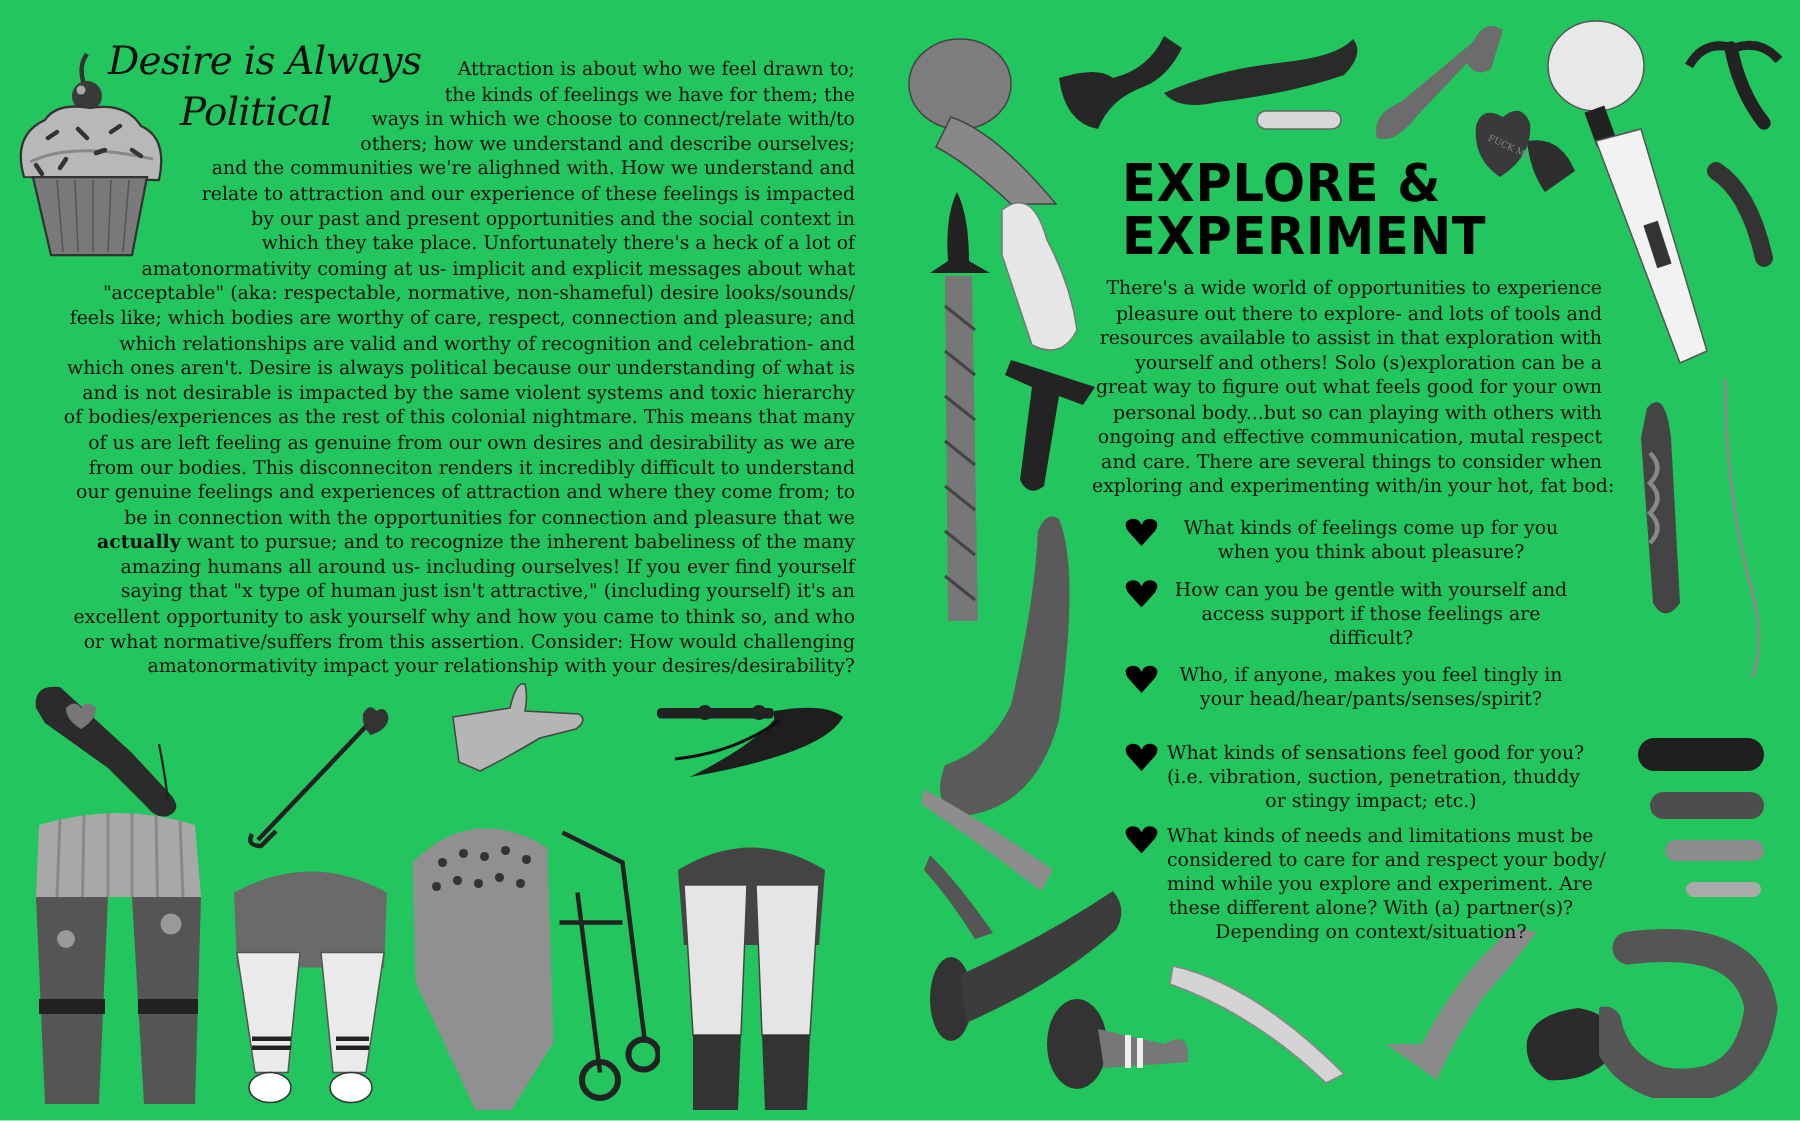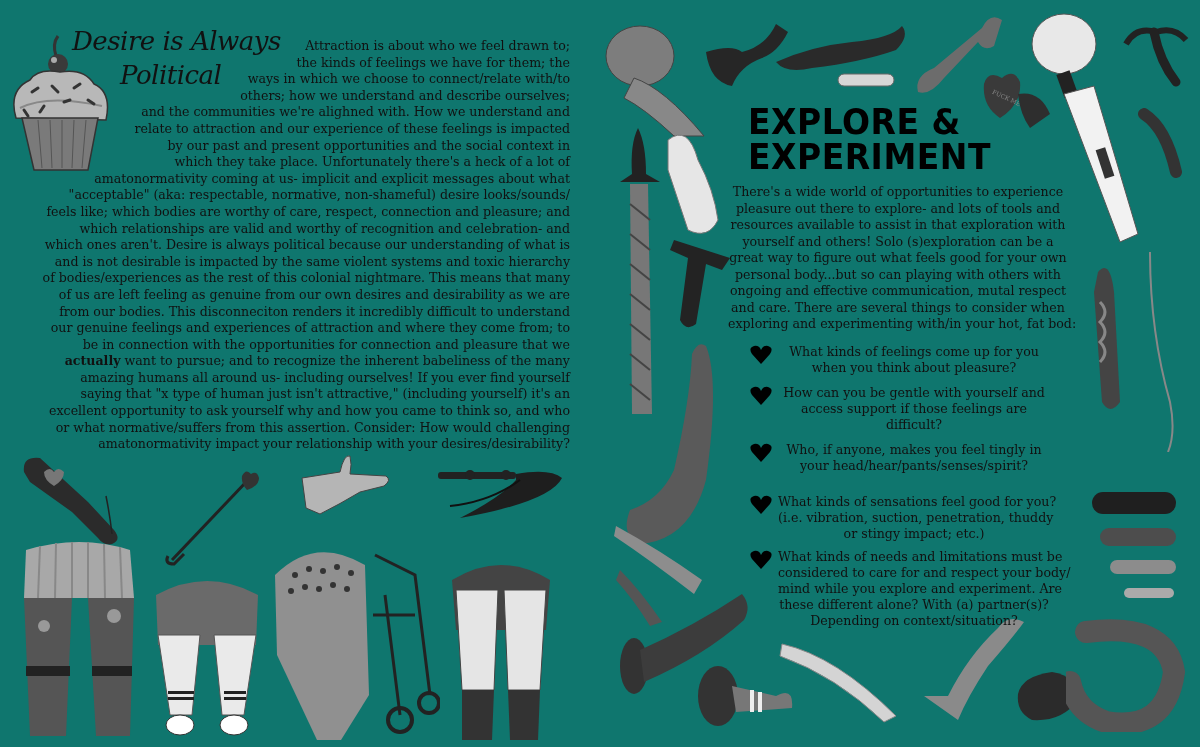--- a/index.html
+++ b/index.html
@@ -1,20 +1,20 @@
 <!DOCTYPE html>
 <html><head>
 <meta charset="utf-8">
 <style>
   * { box-sizing: border-box; margin: 0; padding: 0; }
   html, body { width: 1200px; height: 747px; background: #ffffff; overflow: hidden; }
   body { position: relative; font-family: "DejaVu Serif", serif; color: #1a1a1a; }
 
   .spread { position: absolute; inset: 0; }
-  .page { position: absolute; top: 0; height: 747px; width: 600px; background: #0f766e; }
+  .page { position: absolute; top: 0; height: 747px; width: 600px; background: #22c55e; }
   .page-left { left: 0; }
   .page-right { left: 600px; }
 
   
   .title-script {
     position: absolute; font-family: "DejaVu Serif", serif; font-style: italic;
     font-weight: normal; color: #111; letter-spacing: -0.5px;
   }
   .title-line1 { left: 72px; top: 26px; font-size: 26px; }
   .title-line2 { left: 120px; top: 60px; font-size: 26px; }
@@ -37,21 +37,21 @@
   .heading {
     position: absolute; left: 148px; top: 106px; font-family: "DejaVu Sans", sans-serif;
     font-weight: 900; font-size: 33px; line-height: 34px; color: #000; letter-spacing: 0.5px;
     transform: scaleY(1.05);
   }
   .heading span { display: block; }
 
   .body-text {
     position: absolute; left: 128px; top: 184px; width: 340px;
     font-family: "DejaVu Serif", serif; font-size: 12.6px; line-height: 16.5px;
-    text-align: center; color: #111;
+    text-align: right; color: #111;
   }
   .body-text .line { display: block; white-space: nowrap; }
 
   .question-list { position: absolute; left: 150px; top: 344px; width: 300px; list-style: none; }
   .question {
     position: relative; padding-left: 28px; font-family: "DejaVu Serif", serif;
     font-size: 12.6px; line-height: 16px; color: #111; margin-bottom: 20px;
   }
   .question .line { display: block; white-space: nowrap; text-align: center; }
   .heart-icon { position: absolute; left: 0; top: 1px; width: 22px; height: 19px; }

